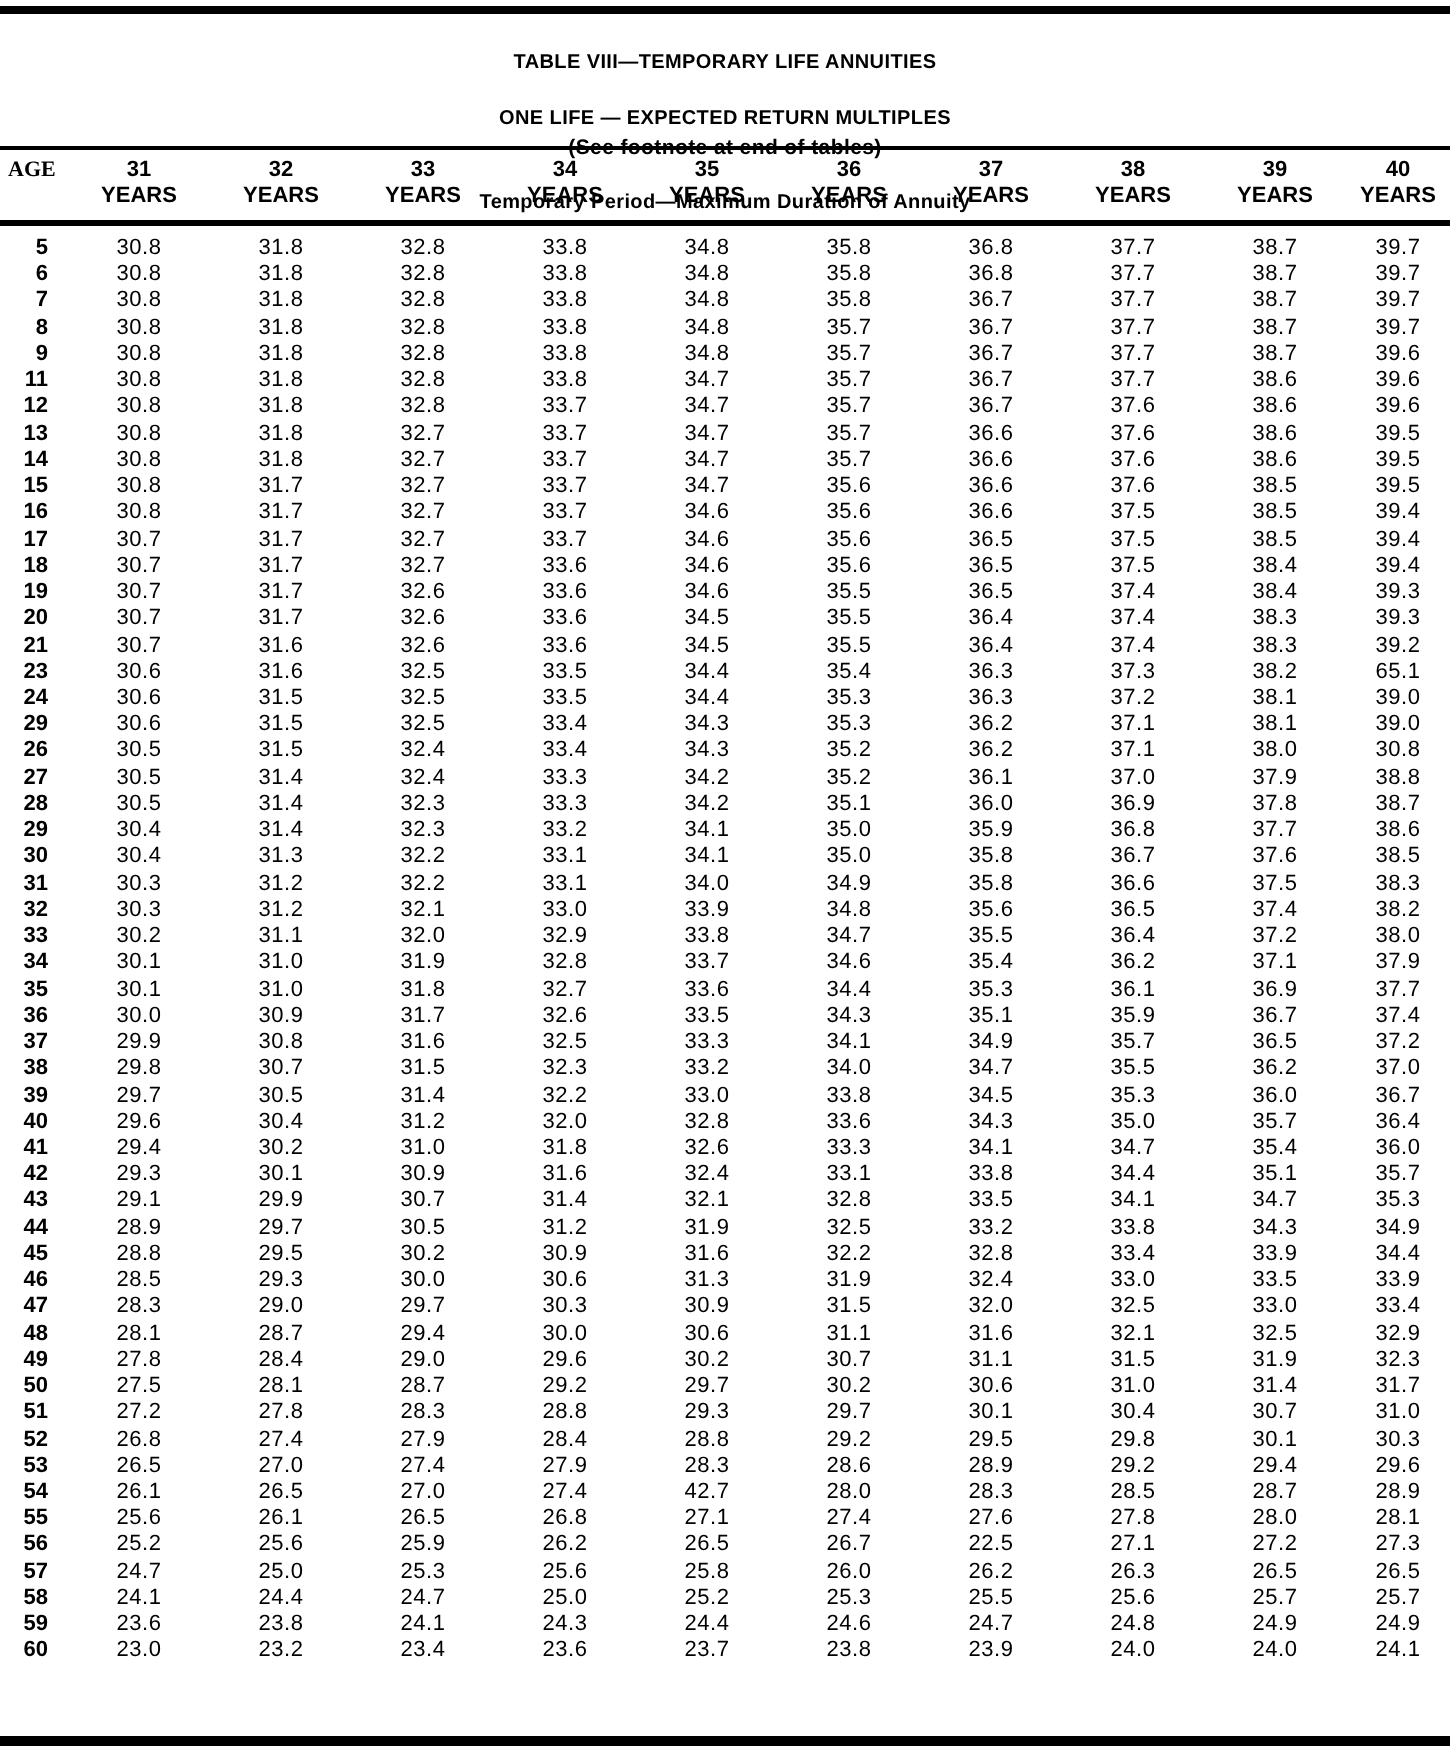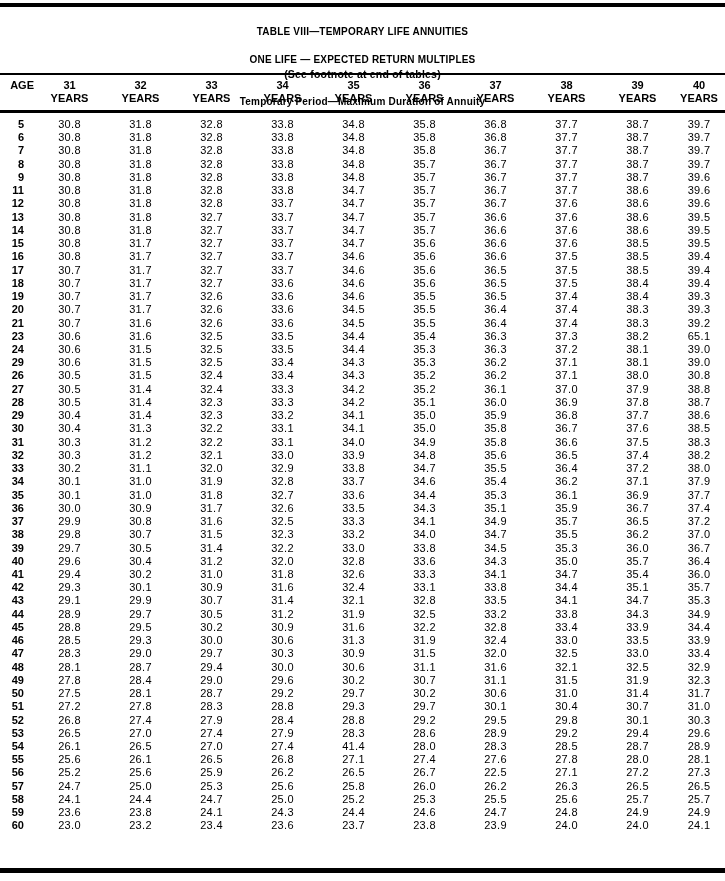--- a/index.html
+++ b/index.html
@@ -19,21 +19,21 @@
     position:absolute;top:75px;left:0;width:725px;
     border-collapse:collapse;table-layout:fixed;
   }
   col.c-age{width:34px;}
   col.c-yr{width:71px;}
   col.c-yr-last{width:52px;}
   thead th{
     height:39px;vertical-align:top;padding:4px 0 0 0;
     font-size:11px;font-weight:bold;text-align:center;line-height:13px;
   }
-  th.age-th{text-align:right;padding-left:4px;}
+  th.age-th{text-align:left;padding-left:4px;font-family:Liberation Serif, serif;}
   tbody td{
     height:13.23px;padding:0;font-size:11px;font-weight:normal;
     text-align:center;line-height:13.23px;white-space:nowrap;letter-spacing:0.3px;
   }
   td.age-td{text-align:right;padding-right:10px;font-weight:bold;letter-spacing:0;}
 </style>
 </head>
 <body>
 
 <div class="page">
@@ -718,21 +718,21 @@
           <td>29.2</td>
           <td>29.4</td>
           <td>29.6</td>
         </tr>
         <tr>
           <td class="age-td">54</td>
           <td>26.1</td>
           <td>26.5</td>
           <td>27.0</td>
           <td>27.4</td>
-          <td>41.4</td>
+          <td>42.7</td>
           <td>28.0</td>
           <td>28.3</td>
           <td>28.5</td>
           <td>28.7</td>
           <td>28.9</td>
         </tr>
         <tr>
           <td class="age-td">55</td>
           <td>25.6</td>
           <td>26.1</td>

